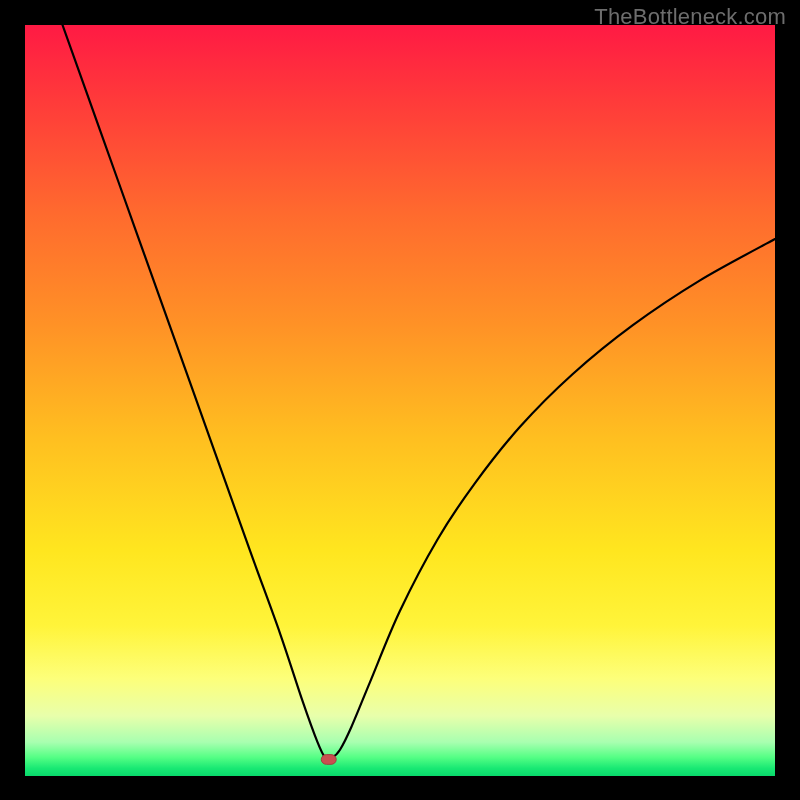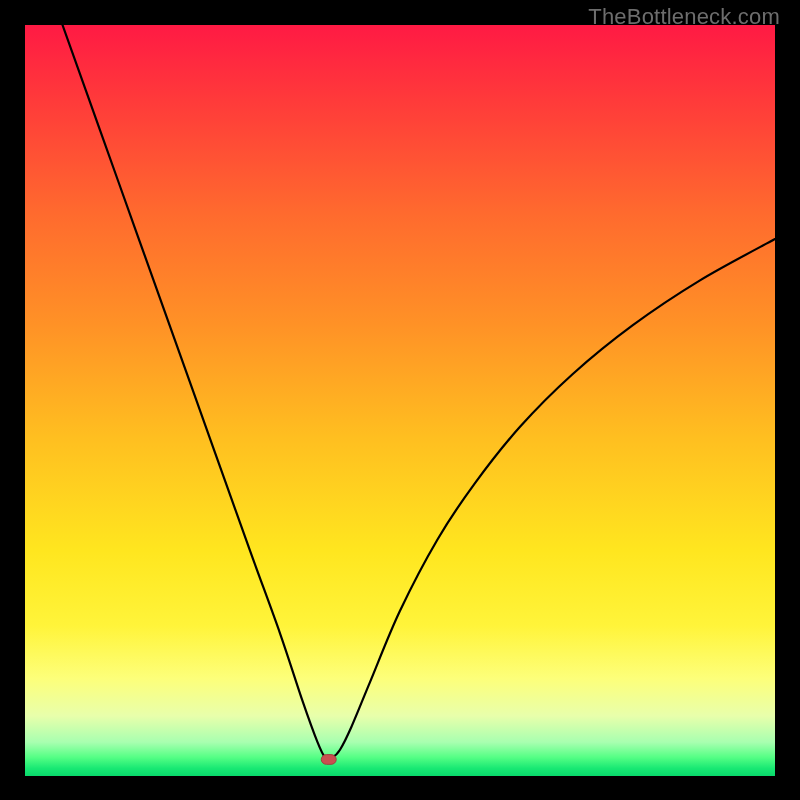--- a/index.html
+++ b/index.html
@@ -13,21 +13,21 @@
   }
   .frame {
     position: relative;
     width: 800px;
     height: 800px;
     background: #000;
   }
   .watermark {
     position: absolute;
     top: 4px;
-    right: 20px;
+    right: 14px;
     color: #6d6d6d;
     font-size: 22px;
     font-weight: 500;
     z-index: 30;
     letter-spacing: 0.2px;
   }
   .plot-area {
     position: absolute;
     left: 25px;
     top: 25px;

